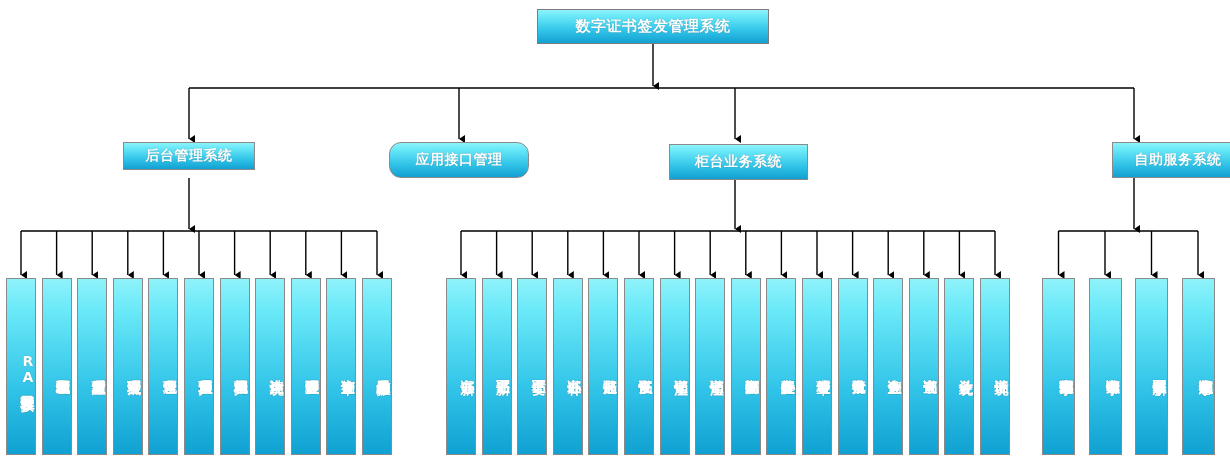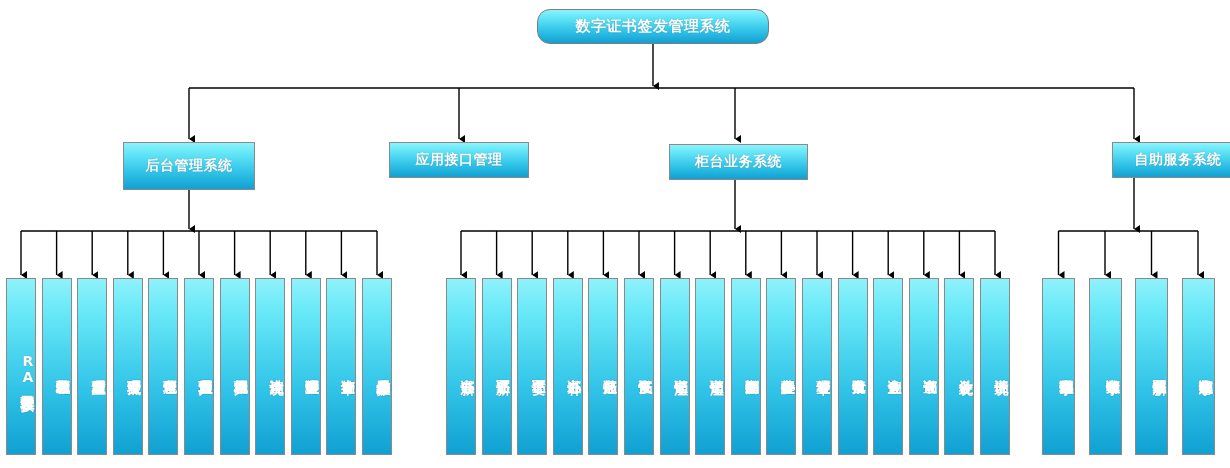--- a/index.html
+++ b/index.html
@@ -95,34 +95,34 @@
         <path d="M1134,88 L1134,139" marker-end="url(#arr)"></path>
         <path d="M1134,178 L1134,229" marker-end="url(#arr)"></path>
         <path d="M1058.5,231 L1198,231"></path>
         <path d="M1058.5,231 L1058.5,275" marker-end="url(#arr)"></path>
         <path d="M1105,231 L1105,275" marker-end="url(#arr)"></path>
         <path d="M1151.5,231 L1151.5,275" marker-end="url(#arr)"></path>
         <path d="M1198,231 L1198,275" marker-end="url(#arr)"></path>
       </g>
   </svg>
   <div id="nodes">
-      <div class="node root" style="left: 537px; top: 9px; width: 232px; height: 35px; border-radius: 13px;">数字证书签发管理系统</div>
-      <div class="node lvl2" style="left: 123px; top: 142px; width: 132px; height: 48px;">后台管理系统</div>
+      <div class="node root" style="left: 537px; top: 9px; width: 232px; height: 35px;">数字证书签发管理系统</div>
+      <div class="node lvl2" style="left: 123px; top: 142px; width: 132px; height: 28px;">后台管理系统</div>
       <div class="node leaf" style="left: 6px; top: 278px; width: 30px; height: 177px;">RA接口参数管理</div>
       <div class="node leaf" style="left: 41.6px; top: 278px; width: 30px; height: 177px;">证书颁发机构管理</div>
       <div class="node leaf" style="left: 77.2px; top: 278px; width: 30px; height: 177px;">应用对象管理</div>
       <div class="node leaf" style="left: 112.8px; top: 278px; width: 30px; height: 177px;">受理点管理</div>
       <div class="node leaf" style="left: 148.4px; top: 278px; width: 30px; height: 177px;">角色管理</div>
       <div class="node leaf" style="left: 184px; top: 278px; width: 30px; height: 177px;">管理员用户管理</div>
       <div class="node leaf" style="left: 219.6px; top: 278px; width: 30px; height: 177px;">机构用户管理</div>
       <div class="node leaf" style="left: 255.2px; top: 278px; width: 30px; height: 177px;">查询统计</div>
       <div class="node leaf" style="left: 290.8px; top: 278px; width: 30px; height: 177px;">证件类型管理</div>
       <div class="node leaf" style="left: 326.4px; top: 278px; width: 30px; height: 177px;">签章查询</div>
       <div class="node leaf" style="left: 362px; top: 278px; width: 30px; height: 177px;">自助服务信息维护</div>
-      <div class="node lvl2" style="left: 389px; top: 142px; width: 140px; height: 36px;">应用接口管理</div>
+      <div class="node lvl2" style="left: 389px; top: 142px; width: 140px; height: 36px; border-radius: 12px;">应用接口管理</div>
       <div class="node lvl2" style="left: 669px; top: 144px; width: 139px; height: 36px;">柜台业务系统</div>
       <div class="node leaf" style="left: 446px; top: 278px; width: 30px; height: 177px;">证书新办</div>
       <div class="node leaf" style="left: 481.6px; top: 278px; width: 30px; height: 177px;">证书更新</div>
       <div class="node leaf" style="left: 517.2px; top: 278px; width: 30px; height: 177px;">证书变更</div>
       <div class="node leaf" style="left: 552.8px; top: 278px; width: 30px; height: 177px;">证书补办</div>
       <div class="node leaf" style="left: 588.4px; top: 278px; width: 30px; height: 177px;">证书挂起</div>
       <div class="node leaf" style="left: 624px; top: 278px; width: 30px; height: 177px;">证书恢复</div>
       <div class="node leaf" style="left: 659.6px; top: 278px; width: 30px; height: 177px;">证书注销</div>
       <div class="node leaf" style="left: 695.2px; top: 278px; width: 30px; height: 177px;">证书注销</div>
       <div class="node leaf" style="left: 730.8px; top: 278px; width: 30px; height: 177px;">证书到期提箱</div>

